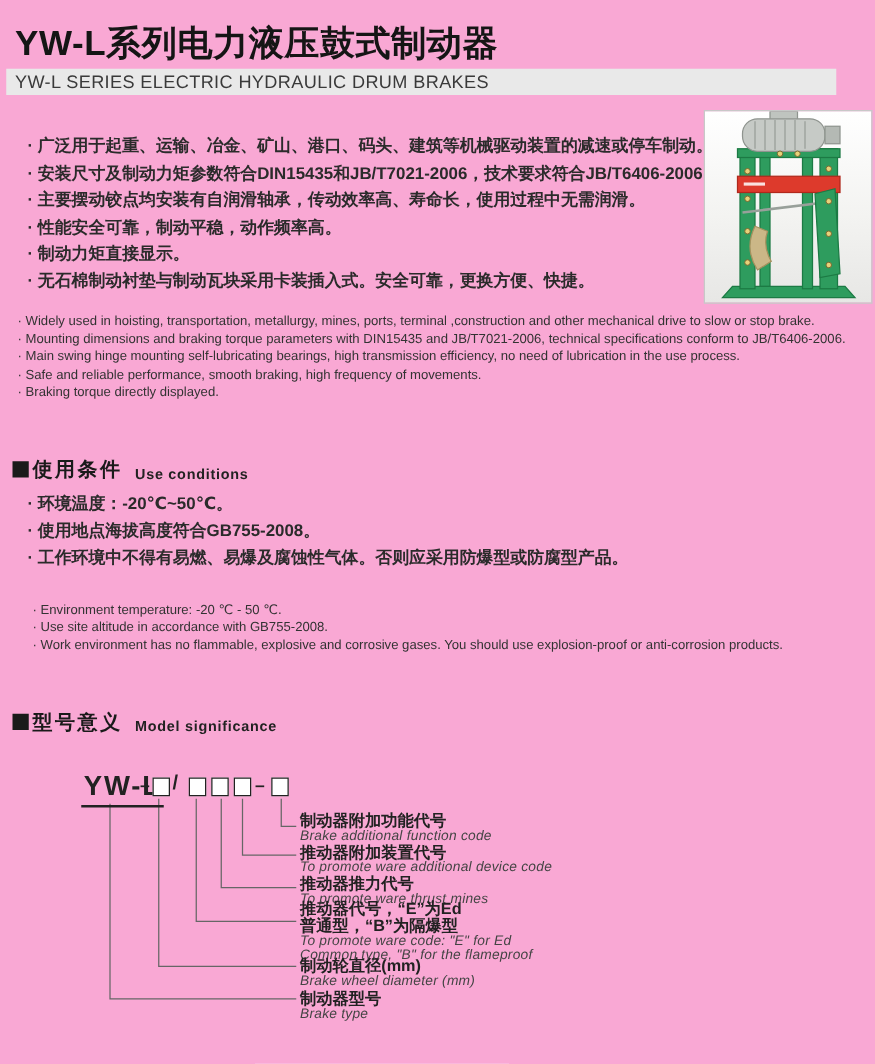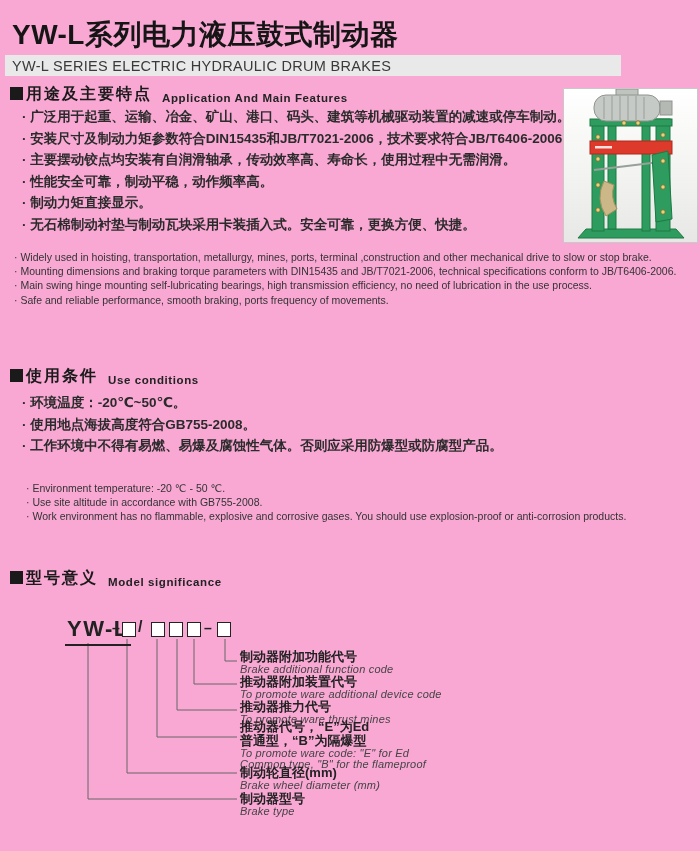--- a/index.html
+++ b/index.html
@@ -15,21 +15,21 @@
     height: 851px;
     background: #f9a8d4;
     overflow: hidden;
   }
   .title {
     position: absolute; left: 12px; top: 16px;
     font-size: 28px; font-weight: bold; color: #151515;
     letter-spacing: 0.5px; white-space: nowrap;
   }
   .subtitle-bar {
-    position: absolute; left: 5px; top: 55px; width: 616px; height: 21px;
+    position: absolute; left: 5px; top: 55px; width: 664px; height: 21px;
     background: #e9e9e9; display: flex; align-items: center;
     padding-left: 7px; font-size: 14.5px; color: #3a3a3a; letter-spacing: 0.3px;
   }
   .section-heading {
     position: absolute; display: flex; align-items: flex-end; white-space: nowrap;
   }
   .section-heading .sq {
     width: 13px; height: 13px; background: #1a1a1a; margin: 0 3px 2px 0;
     align-self: center;
   }
@@ -78,25 +78,20 @@
 <body>
 
 <div class="page">
 
   <div class="title">YW-L系列电力液压鼓式制动器</div>
 
   <div class="subtitle-bar">
     <span>YW-L SERIES ELECTRIC HYDRAULIC DRUM BRAKES</span>
   </div>
 
-  <div class="section-heading" style="left:10px; top:84px;">
-    <span class="sq"></span>
-    <span class="cn">用途及主要特点</span>
-    <span class="en">Application And Main Features</span>
-  </div>
 
   <ul class="cn-list" style="left:22px; top:106px;">
     <li>广泛用于起重、运输、冶金、矿山、港口、码头、建筑等机械驱动装置的减速或停车制动。</li>
     <li>安装尺寸及制动力矩参数符合DIN15435和JB/T7021-2006，技术要求符合JB/T6406-2006。</li>
     <li>主要摆动铰点均安装有自润滑轴承，传动效率高、寿命长，使用过程中无需润滑。</li>
     <li>性能安全可靠，制动平稳，动作频率高。</li>
     <li>制动力矩直接显示。</li>
     <li>无石棉制动衬垫与制动瓦块采用卡装插入式。安全可靠，更换方便、快捷。</li>
   </ul>
 
@@ -143,21 +138,22 @@
         <circle cx="60" cy="34" r="2.2"></circle>
           <circle cx="74" cy="34" r="2.2"></circle>
       </g>
     </svg>
   </div>
 
   <ul class="en-list" style="left:14px; top:250px;">
     <li>Widely used in hoisting, transportation, metallurgy, mines, ports, terminal ,construction and other mechanical drive to slow or stop brake.</li>
     <li>Mounting dimensions and braking torque parameters with DIN15435 and JB/T7021-2006, technical specifications conform to JB/T6406-2006.</li>
     <li>Main swing hinge mounting self-lubricating bearings, high transmission efficiency, no need of lubrication in the use process.</li>
-    <li>Safe and reliable performance, smooth braking, ports frequency of movements.</li>
+    <li>Safe and reliable performance, smooth braking, high frequency of movements.</li>
+    <li>Braking torque directly displayed.</li>
   </ul>
 
   <div class="section-heading" style="left:10px; top:366px;">
     <span class="sq"></span>
     <span class="cn">使用条件</span>
     <span class="en">Use  conditions</span>
   </div>
 
   <ul class="cn-list" style="left:22px; top:392px; line-height:21px;">
     <li>环境温度：-20℃~50℃。</li>

